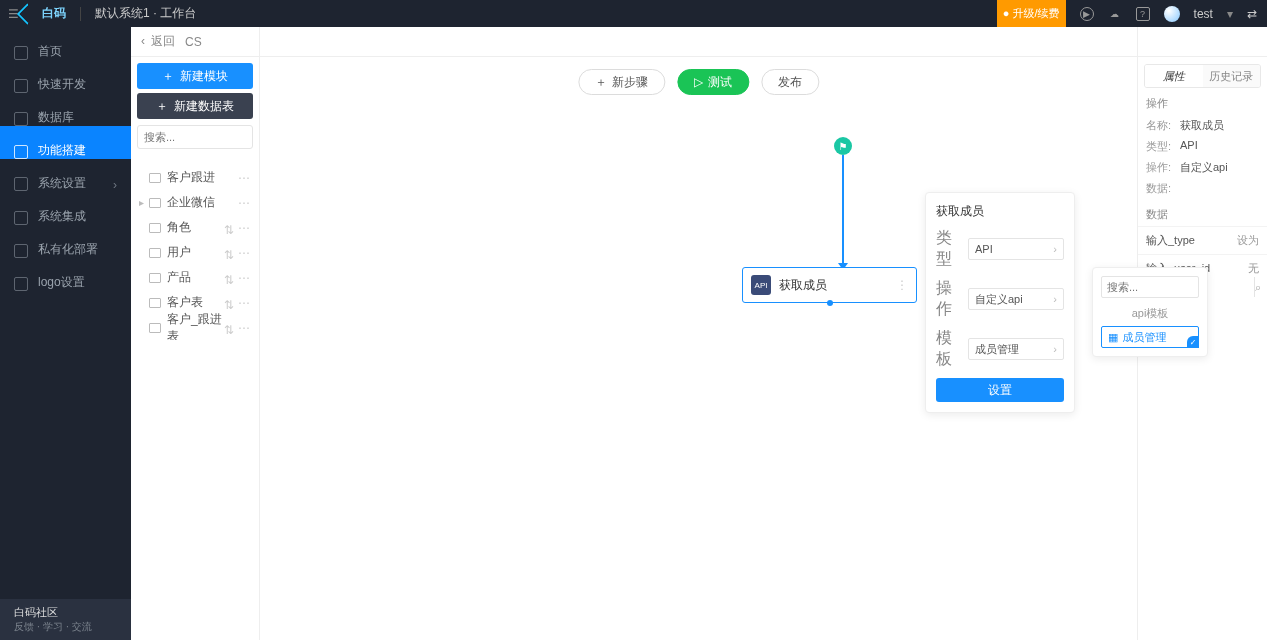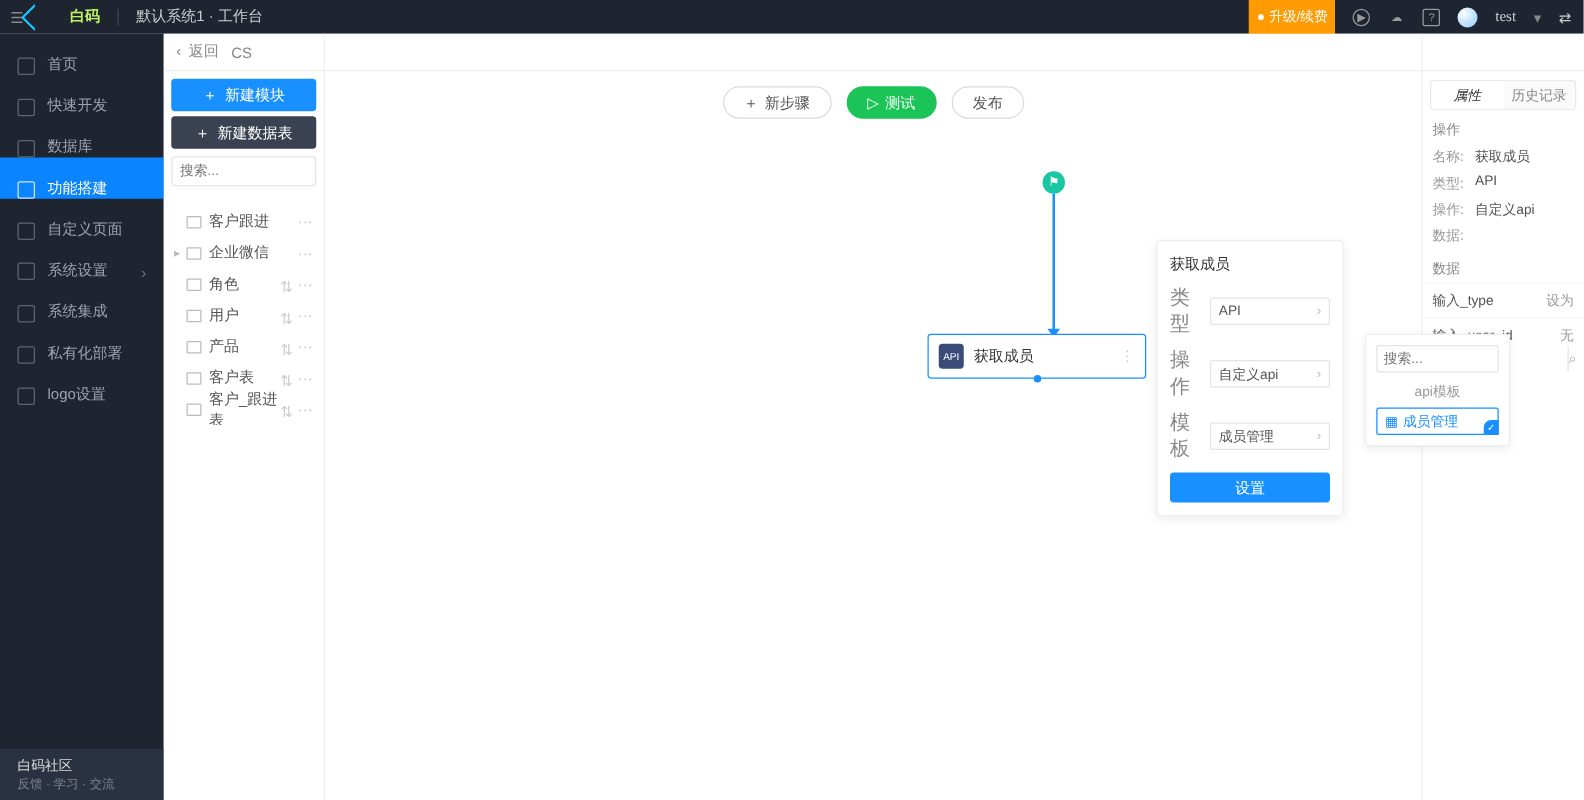--- a/index.html
+++ b/index.html
@@ -1,18 +1,18 @@
 <!DOCTYPE html>
 <html><head>
 <meta charset="utf-8">
 <style>
 *{box-sizing:border-box;margin:0;padding:0;font-family:"Microsoft YaHei",Arial,sans-serif;}
 body{width:1267px;height:640px;overflow:hidden;background:#fff;font-size:12px;color:#333;}
 .topbar{height:27px;background:#1e2430;display:flex;align-items:center;color:#ccc;padding:0 10px;}
-.logo{display:flex;align-items:center;gap:20px;color:#bef264;font-weight:600;}
+.logo{display:flex;align-items:center;gap:6px;color:#7dd3fc;font-weight:600;}
 .logo-mark{width:16px;height:16px;border:2px solid #14c5ff;border-top-color:transparent;border-right-color:transparent;transform:rotate(45deg);border-radius:2px;}
 .top-sep{width:1px;height:14px;background:#444;margin:0 14px;}
 .top-title{color:#ccc;font-size:12px;}
 .top-right{margin-left:auto;display:flex;align-items:center;gap:14px;}
 .badge-upgrade{background:#ff9a00;color:#fff;border-radius:3px;padding:12px 6px;font-size:11px;}
 .ticon{width:14px;height:14px;border:1px solid #999;border-radius:50%;display:flex;align-items:center;justify-content:center;font-size:9px;color:#999;}
 .avatar{width:16px;height:16px;border-radius:50%;background:radial-gradient(circle at 30% 30%,#fff,#89c9ff);}
 .layout{display:flex;height:613px;}
 .sidebar{width:131px;background:#1e2430;color:#9aa3ad;display:flex;flex-direction:column;}
 .side-item{display:flex;align-items:flex-end;gap:10px;padding:0 14px;height:33px;font-size:12px;cursor:pointer;}
@@ -90,21 +90,21 @@
     <span>白码</span>
   </div>
   <div class="top-sep"></div>
   <div class="top-title">默认系统1 · 工作台</div>
   <div class="top-right">
     <span class="badge-upgrade">● 升级/续费</span>
     <span class="ticon">▶</span>
     <span class="ticon" style="border:none;">☁</span>
     <span class="ticon" style="border-radius:2px;">?</span>
     <span class="avatar"></span>
-    <span style="color:#ccc;font-family:Liberation Serif, serif;">test</span>
+    <span style="color:#ccc;">test</span>
     <span style="color:#888;">▾</span>
     <span style="color:#ccc;">⇄</span>
   </div>
 </div>
 
 <div class="layout">
   <div class="sidebar">
     <div class="side-item">
         <span class="sicon"></span>
         <span>首页</span>
@@ -113,24 +113,20 @@
         <span class="sicon"></span>
         <span>快速开发</span>
       </div>
     <div class="side-item">
         <span class="sicon"></span>
         <span>数据库</span>
       </div>
     <div class="side-item active">
         <span class="sicon"></span>
         <span>功能搭建</span>
-      </div>
-    <div class="side-item">
-        <span class="sicon"></span>
-        <span>自定义页面</span>
       </div>
     <div class="side-item expand">
         <span style="display:flex;gap:10px;align-items:center;">
           <span class="sicon"></span>
           <span>系统设置</span>
         </span>
         <span style="color:#6e7681;">›</span>
       </div>
     <div class="side-item">
         <span class="sicon"></span>

